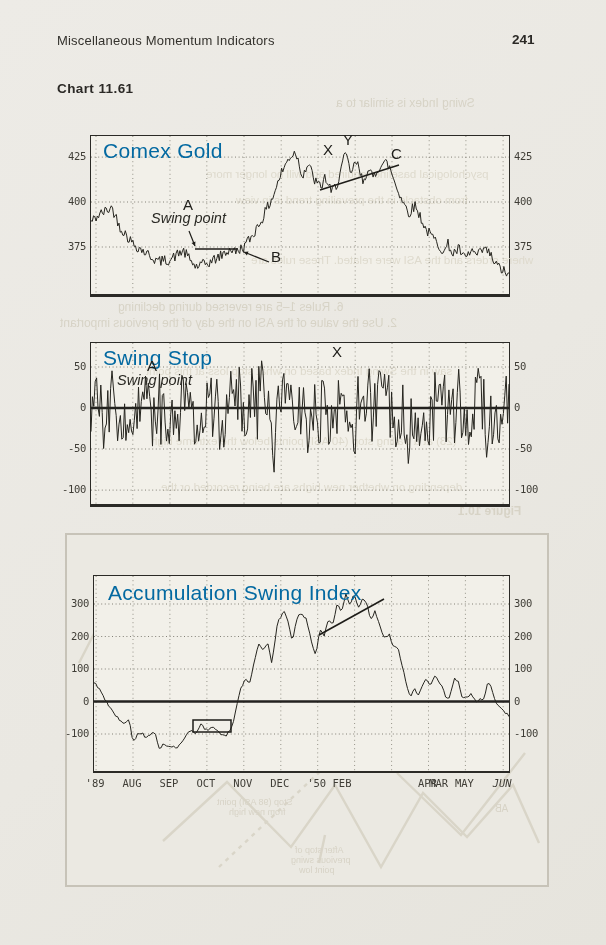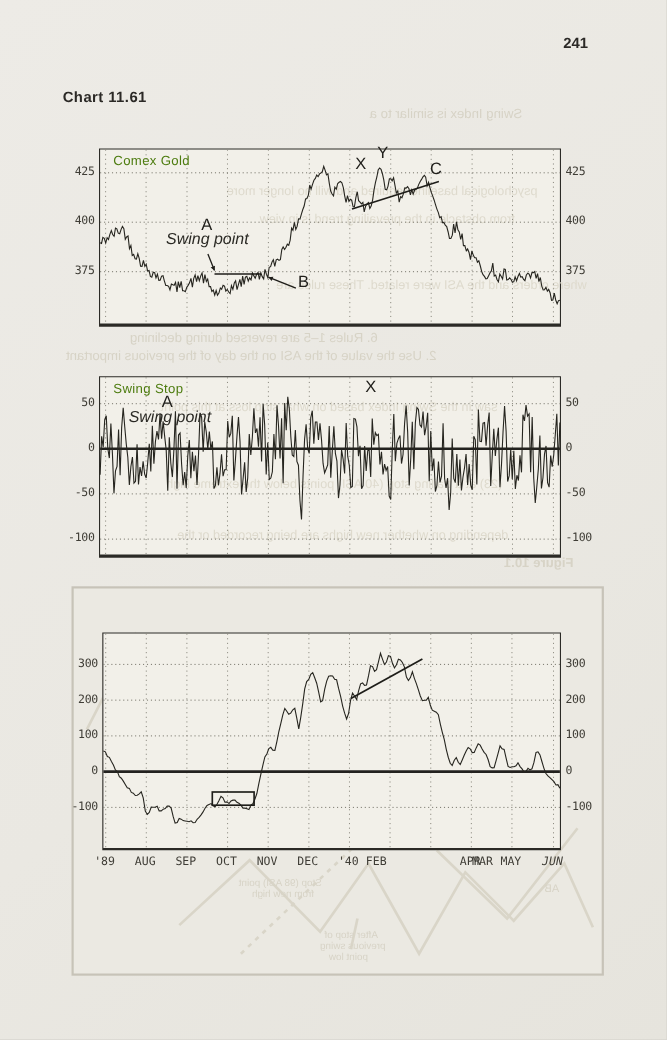--- a/index.html
+++ b/index.html
@@ -7,21 +7,21 @@
         background:linear-gradient(140deg,#edebe6 0%,#eae8e2 55%,#e6e4dd 100%);
         font-family:"Liberation Sans",sans-serif;color:#2e2c28;}
   .abs{position:absolute;}
   .head{font-size:13px;color:#34322d;letter-spacing:.2px;}
   .pgnum{font-size:13.5px;font-weight:bold;color:#2b2926;}
   .caplab{font-size:13.5px;font-weight:bold;letter-spacing:.4px;color:#2b2926;}
   .capline{font-size:13.5px;color:#33312c;letter-spacing:.1px;}
   .panel{position:absolute;background:#f2f0e9;border:1.6px solid #2b2a26;border-bottom-width:3px;}
   .panel svg{position:absolute;left:0;top:0;overflow:visible;}
   .outerbox{position:absolute;background:#ebe9e2;border:2px solid #c7c3b8;}
-  .ctitle{position:absolute;font-size:12px;color:#4d7c0f;letter-spacing:.3px;white-space:nowrap;}
+  .ctitle{position:absolute;font-size:21px;color:#0369a1;letter-spacing:.3px;white-space:nowrap;}
   .alet{position:absolute;font-size:15px;color:#21201c;}
   .sw{position:absolute;font-style:italic;font-size:14.5px;color:#2a2924;white-space:nowrap;}
   .yl{position:absolute;width:30px;font-family:"DejaVu Sans Mono",monospace;font-size:10.5px;
       color:#3f3d36;letter-spacing:-.3px;}
   .yl.l{text-align:right;} .yl.r{text-align:left;}
   .xl{position:absolute;font-family:"DejaVu Sans Mono",monospace;font-size:10.5px;color:#3f3d36;
       transform:translateX(-50%);white-space:nowrap;}
   .gh{position:absolute;color:#d7d3c6;transform:scaleX(-1);white-space:nowrap;
       font-family:"Liberation Sans",sans-serif;}
   .gh.inpanel{color:#deDAcd;color:#dedacd;}
@@ -33,20 +33,21 @@
   .annfill{fill:#1e1d19;stroke:none;}
   .annrect{fill:none;stroke:#1e1d19;stroke-width:1.5;}
   .ghostline{stroke:#d9d5c8;stroke-width:2.4;fill:none;}
   .ghostdash{stroke-dasharray:4 5;}
 </style>
 </head>
 <body>
 
 <div id="page">
 
+  <span class="abs head" style="left:57px;top:33px;">Miscellaneous Momentum Indicators</span>
   <span class="abs pgnum" style="left:512px;top:32px;">241</span>
 
   <span class="abs caplab" style="left:57px;top:81px;">Chart 11.61</span>
 
   <div id="ghost-layer" class="abs" style="left:0;top:0;width:606px;height:945px;">
       <span class="gh" style="left: 336px; top: 96px; font-size: 12px;">Swing Index is similar to a</span>
       <span class="gh" style="left: 118px; top: 300px; font-size: 12px;">6. Rules 1–5 are reversed during declining</span>
       <span class="gh" style="left: 60px; top: 316px; font-size: 12px;">2. Use the value of the ASI on the day of the previous important</span>
       <span class="gh" style="left: 458px; top: 504px; font-size: 12px; font-weight: bold;">Figure 10.1</span>
     </div>
@@ -151,20 +152,21 @@
         <line x1="409.2" y1="0" x2="409.2" y2="195" class="vgrid"></line>
         <line x1="0" y1="28.0" x2="415" y2="28.0" class="hgrid"></line>
         <line x1="0" y1="60.5" x2="415" y2="60.5" class="hgrid"></line>
         <line x1="0" y1="93.0" x2="415" y2="93.0" class="hgrid"></line>
         <line x1="0" y1="125.5" x2="415" y2="125.5" class="zero"></line>
         <line x1="0" y1="158.0" x2="415" y2="158.0" class="hgrid"></line>
         <polyline points="0.0,106.8 1.8,107.5 3.6,111.7 5.4,112.5 7.2,116.1 9.1,119.5 10.9,124.0 12.7,125.4 14.5,130.1 16.3,131.5 18.1,134.1 19.9,137.1 21.7,140.2 23.6,140.7 25.4,144.4 27.2,145.1 29.0,147.2 30.8,147.0 32.6,145.7 34.4,143.8 36.2,149.3 38.1,161.4 39.9,164.4 41.7,162.6 43.5,157.7 45.3,157.8 47.1,157.8 48.9,157.0 50.7,161.2 52.6,161.2 54.4,159.6 56.2,159.1 58.0,156.8 59.8,156.8 61.6,158.6 63.4,166.2 65.2,172.3 67.1,171.8 68.9,168.0 70.7,168.7 72.5,170.0 74.3,170.3 76.1,170.6 77.9,171.0 79.7,170.2 81.6,171.9 83.4,171.8 85.2,168.8 87.0,167.1 88.8,164.8 90.6,162.1 92.4,158.8 94.2,156.2 96.0,155.3 97.9,154.5 99.7,156.5 101.5,157.5 103.3,155.1 105.1,151.8 106.9,147.9 108.7,149.3 110.5,153.3 112.4,153.0 114.2,154.5 116.0,152.2 117.8,151.4 119.6,151.3 121.4,153.4 123.2,154.3 125.0,156.0 126.9,158.7 128.7,158.7 130.5,159.3 132.3,160.0 134.1,155.9 135.9,154.7 137.7,150.6 139.5,145.4 141.4,136.0 143.2,127.6 145.0,119.5 146.8,112.1 148.6,109.5 150.4,104.6 152.2,103.4 154.0,106.0 155.9,106.1 157.7,98.2 159.5,89.0 161.3,81.6 163.1,73.8 164.9,68.0 166.7,70.6 168.5,73.4 170.3,72.3 172.2,69.3 174.0,67.9 175.8,76.9 177.6,86.6 179.4,76.1 181.2,63.9 183.0,50.2 184.8,43.6 186.7,41.7 188.5,37.1 190.3,35.5 192.1,40.1 193.9,45.1 195.7,53.2 197.5,62.1 199.3,61.0 201.2,50.5 203.0,43.2 204.8,38.8 206.6,38.3 208.4,38.5 210.2,41.6 212.0,42.0 213.8,49.9 215.7,57.2 217.5,65.9 219.3,72.3 221.1,77.6 222.9,72.6 224.7,60.7 226.5,54.1 228.3,56.7 230.2,60.0 232.0,52.0 233.8,45.7 235.6,44.9 237.4,47.1 239.2,46.7 241.0,38.5 242.8,29.2 244.7,30.0 246.5,34.4 248.3,32.8 250.1,25.5 251.9,17.9 253.7,23.2 255.5,28.1 257.3,25.9 259.1,20.0 261.0,20.7 262.8,27.0 264.6,31.2 266.4,28.3 268.2,23.2 270.0,23.9 271.8,26.3 273.6,30.2 275.5,39.5 277.3,42.6 279.1,40.0 280.9,34.7 282.7,40.7 284.5,45.5 286.3,51.0 288.1,56.7 290.0,61.0 291.8,60.6 293.6,60.5 295.4,57.9 297.2,65.2 299.0,69.6 300.8,70.5 302.6,71.4 304.5,73.7 306.3,82.2 308.1,89.7 309.9,96.3 311.7,105.2 313.5,112.4 315.3,117.9 317.1,119.9 319.0,115.1 320.8,112.7 322.6,117.0 324.4,119.0 326.2,114.9 328.0,110.6 329.8,106.8 331.6,103.5 333.4,104.7 335.3,108.2 337.1,108.0 338.9,103.9 340.7,100.2 342.5,101.4 344.3,105.0 346.1,108.0 347.9,109.9 349.8,114.7 351.6,121.0 353.4,122.1 355.2,121.9 357.0,115.4 358.8,108.9 360.6,102.1 362.4,104.7 364.3,105.3 366.1,113.2 367.9,120.8 369.7,121.7 371.5,121.0 373.3,121.0 375.1,120.2 376.9,117.5 378.8,120.9 380.6,123.0 382.4,125.9 384.2,125.2 386.0,122.5 387.8,123.9 389.6,122.9 391.4,117.1 393.3,108.1 395.1,107.5 396.9,110.3 398.7,116.5 400.5,122.5 402.3,127.2 404.1,129.4 405.9,131.0 407.8,132.8 409.6,134.6 411.4,137.6 413.2,137.3 415.0,140.6" class="series"></polyline>
         <line x1="225" y1="59" x2="290" y2="23" class="ann" stroke-width="1.6"></line>
         <rect x="99" y="144" width="38" height="12" class="annrect"></rect>
       </svg>
+    <span class="ctitle" style="left:14px;top:5px;">Accumulation Swing Index</span>
   </div>
 
   <div id="axis-labels">
       <span class="abs yl l" style="left: 56px; top: 150.055px;">425</span>
       <span class="abs yl r" style="left: 514px; top: 150.055px;">425</span>
       <span class="abs yl l" style="left: 56px; top: 195.043px;">400</span>
       <span class="abs yl r" style="left: 514px; top: 195.043px;">400</span>
       <span class="abs yl l" style="left: 56px; top: 240.032px;">375</span>
       <span class="abs yl r" style="left: 514px; top: 240.032px;">375</span>
       <span class="abs yl l" style="left: 56px; top: 360.031px;">50</span>
@@ -184,21 +186,21 @@
       <span class="abs yl l" style="left: 59px; top: 694.515px;">0</span>
       <span class="abs yl r" style="left: 514px; top: 694.515px;">0</span>
       <span class="abs yl l" style="left: 59px; top: 727.015px;">-100</span>
       <span class="abs yl r" style="left: 514px; top: 727.015px;">-100</span>
       <span class="abs xl" style="left: 95.075px; top: 777px;">'89</span>
       <span class="abs xl" style="left: 132.01px; top: 777px;">AUG</span>
       <span class="abs xl" style="left: 168.945px; top: 777px;">SEP</span>
       <span class="abs xl" style="left: 205.88px; top: 777px;">OCT</span>
       <span class="abs xl" style="left: 242.815px; top: 777px;">NOV</span>
       <span class="abs xl" style="left: 279.75px; top: 777px;">DEC</span>
-      <span class="abs xl" style="left: 316.685px; top: 777px;">'40</span>
+      <span class="abs xl" style="left: 316.685px; top: 777px;">'50</span>
       <span class="abs xl" style="left: 342px; top: 777px;">FEB</span>
       <span class="abs xl" style="left: 390.555px; top: 777px; margin-left: 48px;">MAR</span>
       <span class="abs xl" style="left: 427.49px; top: 777px;">APR</span>
       <span class="abs xl" style="left: 464.425px; top: 777px; text-align: right;">MAY</span>
       <span class="abs xl" style="left: 502.19px; top: 777px; font-style: italic;">JUN</span>
     </div>
 
 </div>
 
 </body></html>

